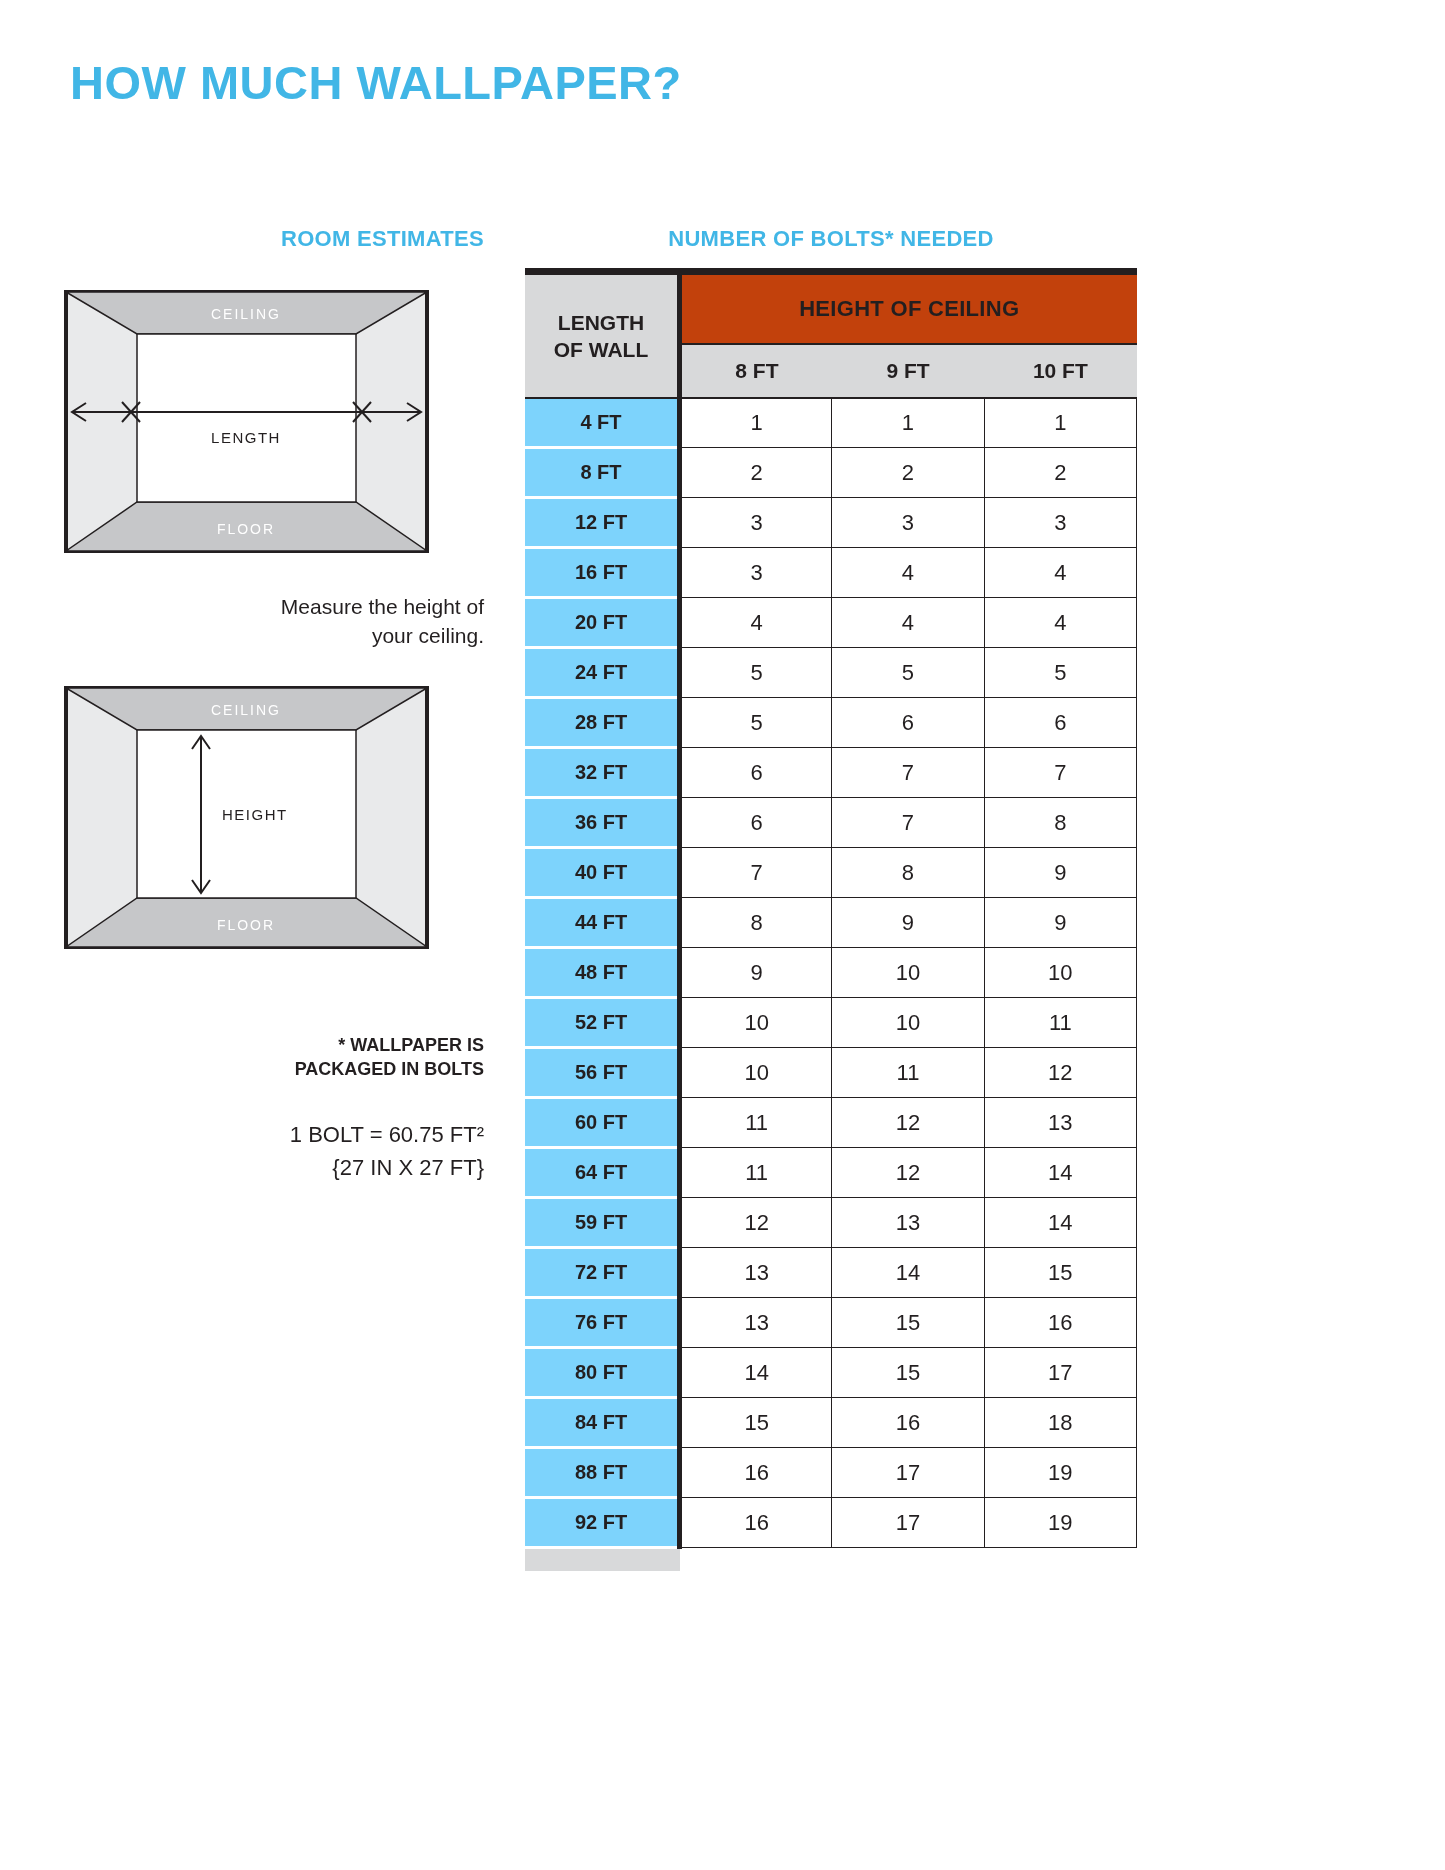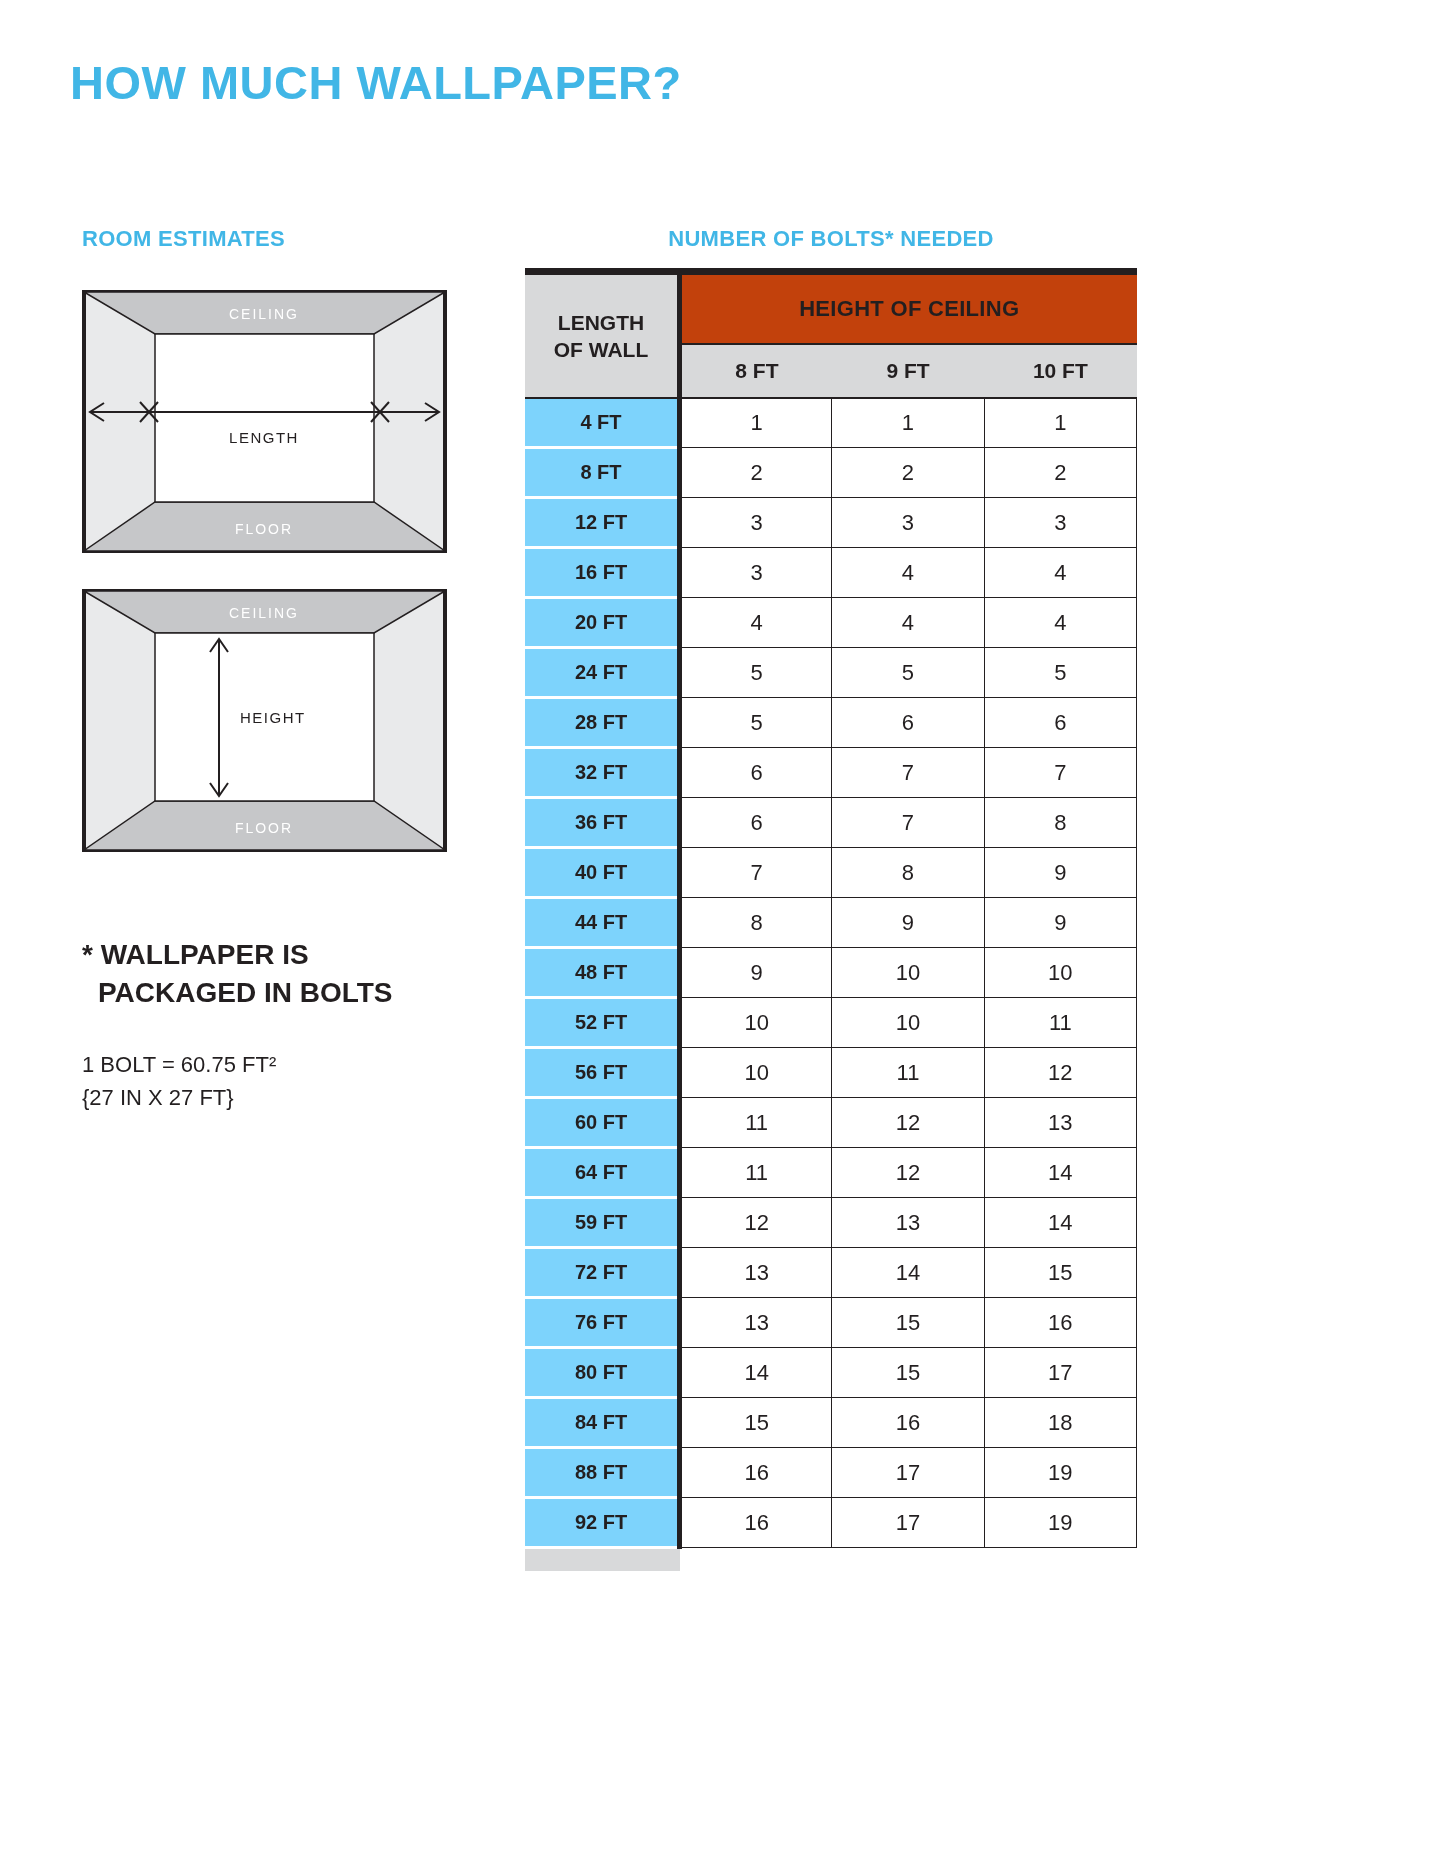--- a/index.html
+++ b/index.html
@@ -15,21 +15,21 @@
   .title {
     position: absolute;
     left: 70px;
     top: 55px;
     margin: 0;
     font-size: 47px;
     font-weight: bold;
     letter-spacing: 0.5px;
     color: #41b6e6;
   }
-  .left-col { position: absolute; left: 82px; top: 226px; width: 420px; }
+  .left-col { position: absolute; left: 64px; top: 226px; width: 420px; text-align: right; }
   .right-col { position: absolute; left: 525px; top: 226px; width: 612px; }
 
   .section-heading {
     margin: 0;
     font-size: 22px;
     font-weight: bold;
     letter-spacing: 0.3px;
     color: #41b6e6;
   }
   .table-heading { text-align: center; }
@@ -41,21 +41,21 @@
     white-space: pre-line;
     color: #231f20;
   }
   .step1 { margin-top: 30px; }
   .room-diagram { display: block; }
   .diagram1 { margin-top: 38px; }
   .step2 { margin-top: 40px; }
   .diagram2 { margin-top: 36px; }
   .step3 { margin-top: 36px; }
 
-  .footnote { margin-top: 84px; font-size: 28px; font-weight: bold; line-height: 1.35; }
+  .footnote { margin-top: 84px; font-size: 18px; font-weight: bold; line-height: 1.35; }
   .footnote .indent { padding-left: 16px; }
   .bolt-size { margin-top: 36px; font-size: 22px; font-weight: normal; line-height: 1.5; }
 
   svg text { font-family: "Liberation Sans", sans-serif; }
 
   .bolt-table {
     margin-top: 16px;
     width: 612px;
     table-layout: fixed;
     border-collapse: collapse;
@@ -131,20 +131,22 @@
         <line x1="58" y1="112" x2="76" y2="132"></line>
         <line x1="58" y1="132" x2="76" y2="112"></line>
         <line x1="289" y1="112" x2="307" y2="132"></line>
         <line x1="289" y1="132" x2="307" y2="112"></line>
       </g>
       <text x="182" y="29" text-anchor="middle" font-size="14" letter-spacing="2" fill="#ffffff">CEILING</text>
       <text x="182" y="153" text-anchor="middle" font-size="15" letter-spacing="1.5" fill="#231f20">LENGTH</text>
       <text x="182" y="244" text-anchor="middle" font-size="14" letter-spacing="2" fill="#ffffff">FLOOR</text>
     </svg>
 
+    <p class="body-text step2">Measure the height of
+your ceiling.</p>
 
     <svg class="room-diagram diagram2" viewBox="0 0 365 263" width="365" height="263" xmlns="http://www.w3.org/2000/svg">
       <rect x="2" y="2" width="361" height="259" fill="#e9eaeb" stroke="#231f20" stroke-width="4"></rect>
       <polygon points="2,2 363,2 292,44 73,44" fill="#c6c7c9" stroke="#231f20" stroke-width="1.5"></polygon>
       <polygon points="2,261 363,261 292,212 73,212" fill="#c6c7c9" stroke="#231f20" stroke-width="1.5"></polygon>
       <rect x="73" y="44" width="219" height="168" fill="#ffffff" stroke="#231f20" stroke-width="1.5"></rect>
       <g stroke="#231f20" stroke-width="2" fill="none">
         <line x1="137" y1="50" x2="137" y2="207"></line>
         <polyline points="128,63 137,50 146,63"></polyline>
         <polyline points="128,194 137,207 146,194"></polyline>

